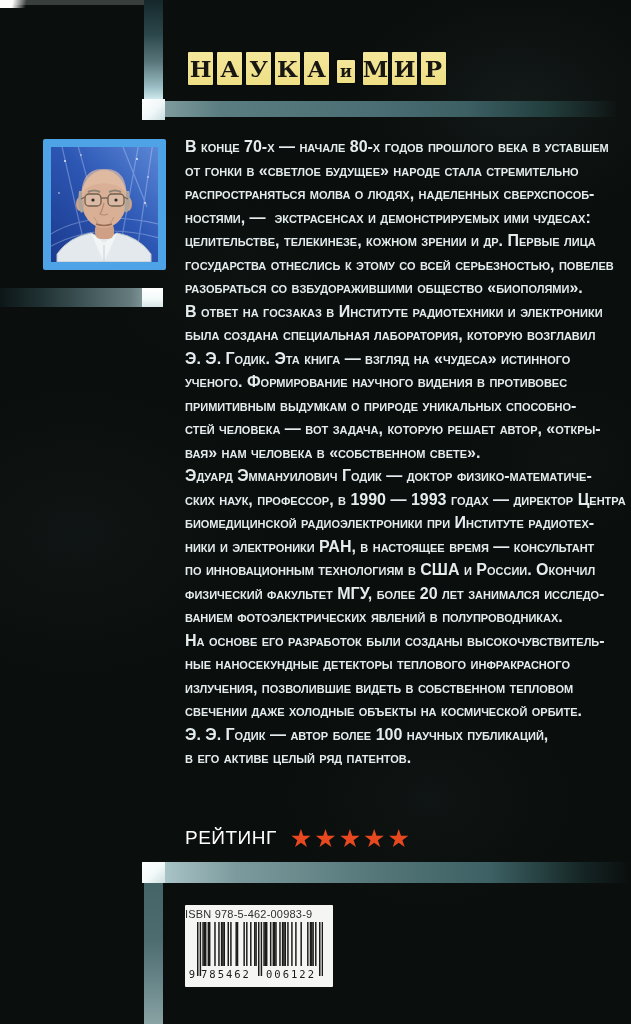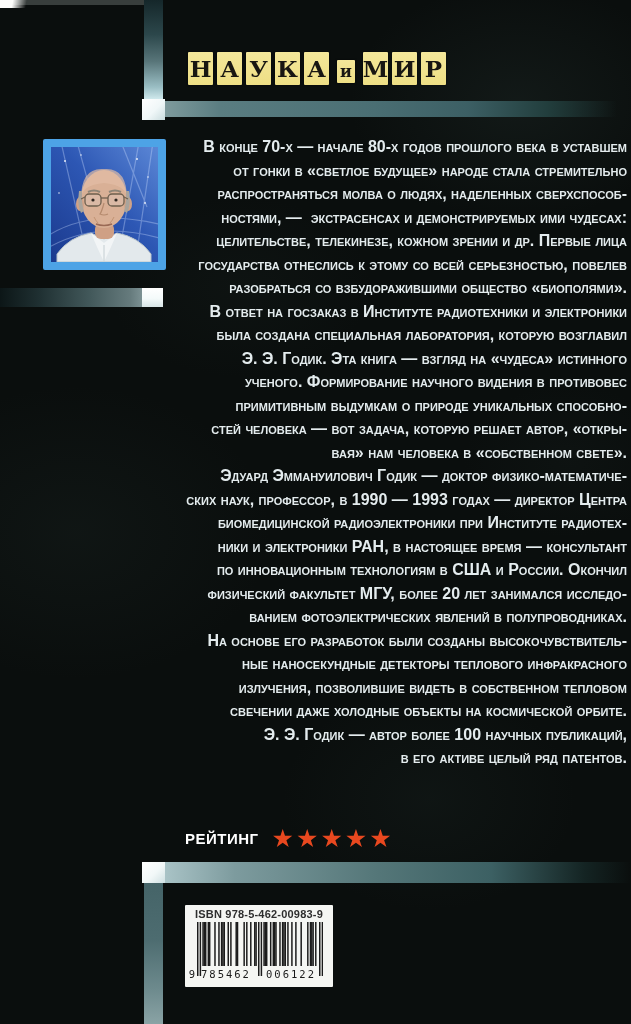--- a/index.html
+++ b/index.html
@@ -48,31 +48,31 @@
   .photo-frame svg{display:block;}
   .photo-divider{position:absolute;left:0;top:288px;width:163px;height:19px;
     background:linear-gradient(90deg,#0c1617 0%,#203133 25%,#42585a 55%,#667b7d 80%,#7f9496 88%);}
   .divider-highlight{position:absolute;right:0;top:0;width:21px;height:19px;
     background:linear-gradient(180deg,#ffffff 0%,#f4fafa 55%,#d8e6e7 100%);}
   .author-caption{position:absolute;left:0;top:323px;width:165px;text-align:right;
     color:#ffffff;font-weight:bold;font-size:15px;letter-spacing:.2px;}
   
   .description{position:absolute;left:185px;top:135px;width:442px;
     color:#e4ecee;font-size:16px;font-weight:bold;font-variant:small-caps;
-    line-height:23.5px;white-space:pre;text-align:right;}
+    line-height:23.5px;white-space:pre;}
   
   .rating-row{position:absolute;left:185px;top:824px;height:28px;display:flex;align-items:center;}
-  .rating-label{color:#ffffff;font-weight:bold;font-size:15px;letter-spacing:.5px;}
+  .rating-label{color:#ffffff;font-weight:normal;font-size:19px;letter-spacing:.5px;}
   .rating-stars{margin-left:13px;display:flex;align-items:center;}
   .star{font-size:25px;line-height:26px;margin-right:2px;}
   
   .barcode-box{position:absolute;left:185px;top:905px;width:148px;height:82px;
     background:#f5f6f3;border-radius:1px;}
-  .isbn-label{position:absolute;left:0;top:3px;width:100%;text-align:center;
-    color:#2e2e2e;font-size:11px;letter-spacing:.2px;font-weight:bold;}
+  .isbn-label{position:absolute;left:0;top:3px;width:100%;
+    color:#2e2e2e;font-size:11px;letter-spacing:.2px;}
   .barcode-svg{position:absolute;left:12px;top:17px;}
   .bc-digit{position:absolute;top:63px;color:#1a1a1a;font-size:10.5px;
     font-family:"DejaVu Sans Mono","Liberation Mono",monospace;}
   .bc-first{left:2px;width:10px;text-align:center;}
   .bc-left{left:16px;width:56px;text-align:left;letter-spacing:2px;}
   .bc-right{left:78px;width:56px;text-align:center;letter-spacing:2px;}
 </style>
 </head>
 <body>
 

